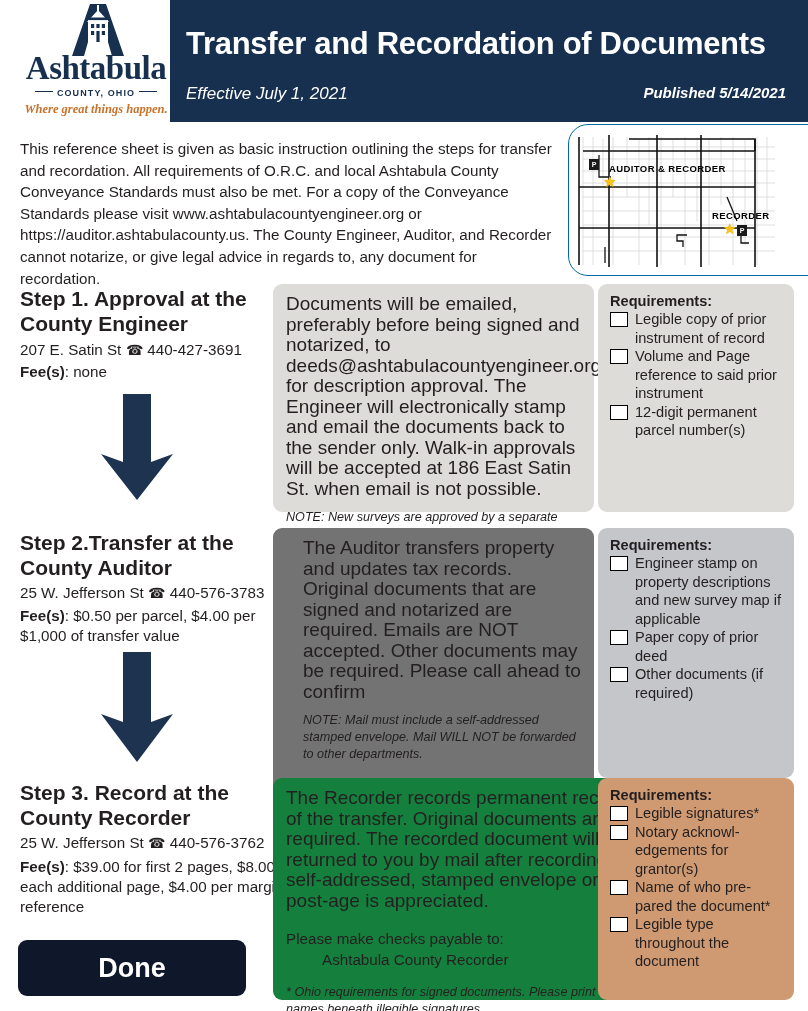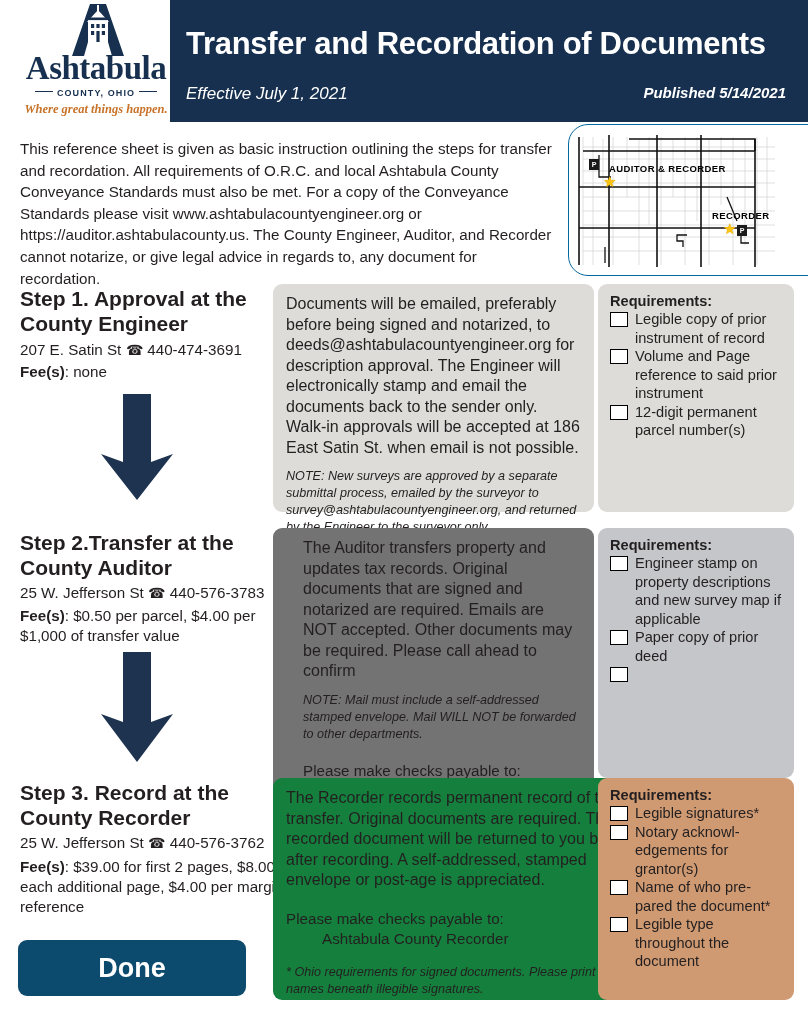--- a/index.html
+++ b/index.html
@@ -99,21 +99,21 @@
   .phone-glyph { font-size:14px; display:inline-block; transform:scaleX(-1); }
   .step-fee {
     position:absolute; font-size:15.2px; line-height:20px; color:#231f20;
     width:280px;
   }
   .step-fee b { font-weight:bold; }
 
   .panel {
     position:absolute; border-radius:9px; padding:10px 13px;
   }
-  .panel-body { font-size:16px; line-height:20.5px; color:#231f20; }
+  .panel-body { font-size:19px; line-height:20.5px; color:#231f20; }
   .panel-note {
     font-size:12.6px; line-height:17px; font-style:italic; color:#231f20;
   }
   .panel-pay { font-size:15.2px; line-height:20.5px; color:#231f20; }
   .panel-pay .indent { padding-left:36px; display:block; }
 
   .req-panel {
     position:absolute; border-radius:9px; padding:9px 10px 10px 12px;
   }
   .req-head { font-size:14.6px; font-weight:bold; color:#231f20; margin-bottom:1px; }
@@ -125,21 +125,21 @@
     position:absolute; left:0; top:2px; width:18px; height:15px;
     background:#ffffff; border:1.6px solid #000000;
   }
 
   
   .arrow { position:absolute; }
 
   
   .done-btn {
     position:absolute; left:18px; top:940px; width:228px; height:56px;
-    background:#0c4a6e; border-radius:9px; border:none;
+    background:#0f172a; border-radius:9px; border:none;
     color:#ffffff; font-size:27px; font-weight:bold;
     display:flex; align-items:center; justify-content:center;
     cursor:pointer; font-family:"Liberation Sans", sans-serif;
   }
 </style>
 </head>
 <body>
 
 <div class="header">
   <div class="header-band"></div>
@@ -204,21 +204,21 @@
   <div class="pmark pmark-a">P</div>
   <div class="pmark pmark-e">P</div>
 </div>
 
 <div class="step-title" style="left:20px; top:286px;">
   <span>Step 1.</span><span> Approval at the County Engineer</span>
 </div>
 <div class="step-addr" style="left:20px; top:341px;">
   <span>207 E. Satin St</span>
   <span class="phone-glyph">☎</span>
-  <span>440-474-3691</span>
+  <span>440-427-3691</span>
 </div>
 <div class="step-fee" style="left:20px; top:362px;">
   <b>Fee(s)</b><span>: none</span>
 </div>
 
 <div class="arrow" style="left:78px; top:388px;">
   <svg width="118" height="118" viewBox="0 0 118 118" xmlns="http://www.w3.org/2000/svg">
     <path d="M45 6 H73 V74 L95 66 L59 112 L23 66 L45 74 Z" fill="#1d3350"></path>
   </svg>
 </div>
@@ -276,20 +276,21 @@
   <div class="req-item">
     <span class="box"></span>
     <span>Engineer stamp on property descriptions and new survey map if applicable</span>
   </div>
   <div class="req-item">
     <span class="box"></span>
     <span>Paper copy of prior deed</span>
   </div>
   <div class="req-item">
     <span class="box"></span>
+    <span>Other documents (if required)</span>
   </div>
 </div>
 
 <div class="step-title" style="left:20px; top:780px; width:270px;">
   <span>Step 3.</span><span> Record at the County Recorder</span>
 </div>
 <div class="step-addr" style="left:20px; top:834px;">
   <span>25 W. Jefferson St</span>
   <span class="phone-glyph">☎</span>
   <span>440-576-3762</span>

